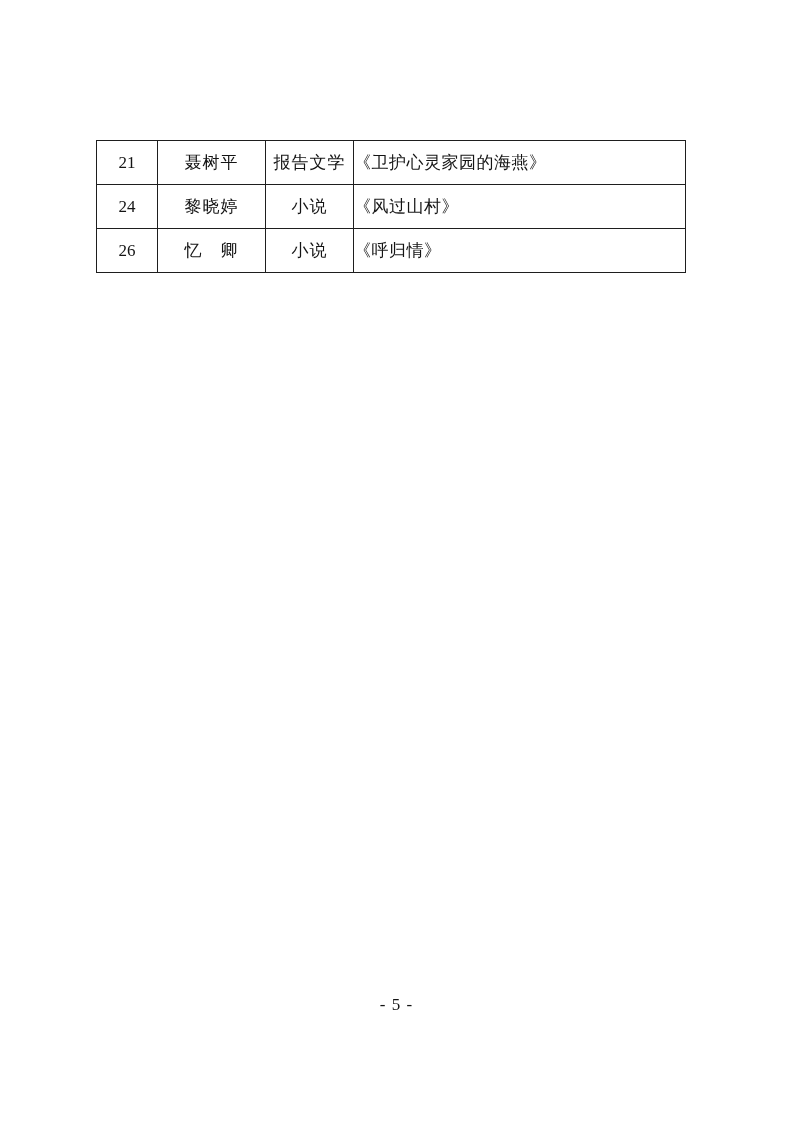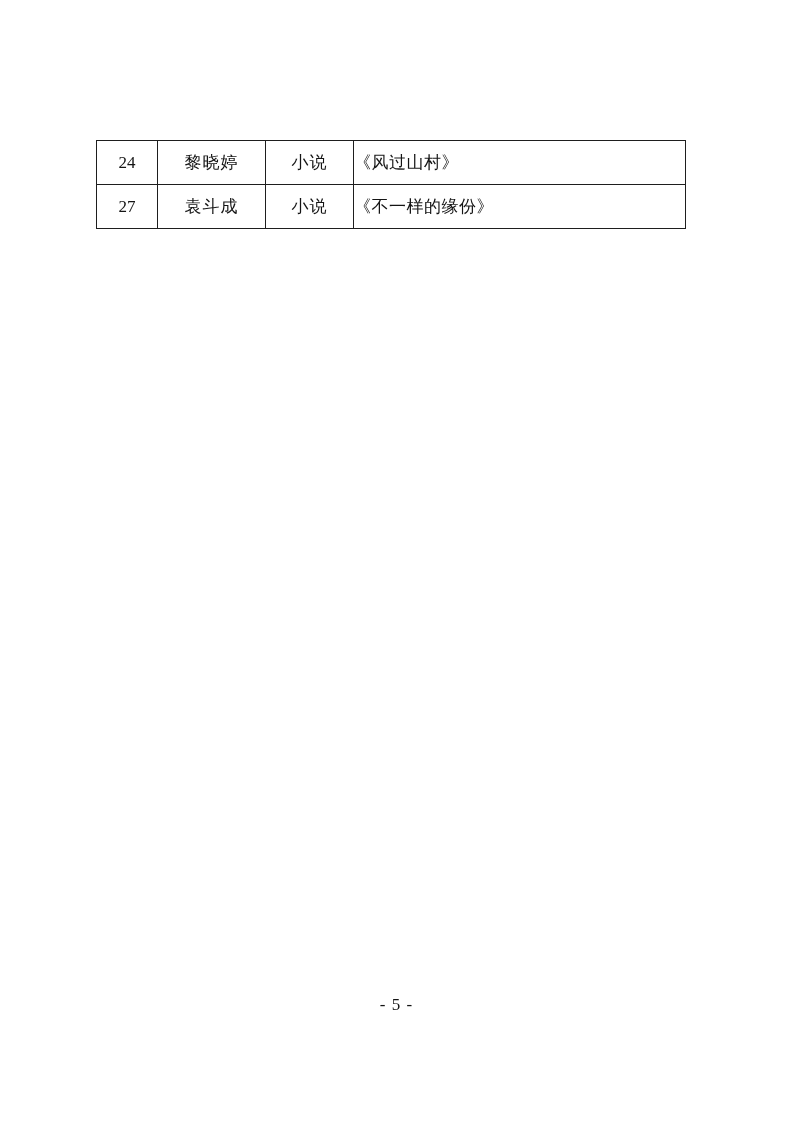--- a/index.html
+++ b/index.html
@@ -69,36 +69,42 @@
 <div class="page">
 
   <table class="works-table">
     <colgroup>
       <col style="width:61px">
       <col style="width:108px">
       <col style="width:88px">
       <col style="width:332px">
     </colgroup>
     <tbody>
+  <tr>
+    <td class="col-no">21</td>
+    <td class="col-author">聂树平</td>
+    <td class="col-genre">报告文学</td>
+    <td class="col-title">《卫护心灵家园的海燕》</td>
+  </tr>
 
 
 
   <tr>
     <td class="col-no">24</td>
     <td class="col-author">黎晓婷</td>
     <td class="col-genre">小说</td>
     <td class="col-title">《风过山村》</td>
   </tr>
 
 
+  <tr>
+    <td class="col-no">26</td>
+    <td class="col-author">忆　卿</td>
+    <td class="col-genre">小说</td>
+    <td class="col-title">《呼归情》</td>
+  </tr>
 
-  <tr>
-    <td class="col-no">27</td>
-    <td class="col-author">袁斗成</td>
-    <td class="col-genre">小说</td>
-    <td class="col-title">《不一样的缘份》</td>
-  </tr>
 </tbody>
   </table>
 
   <div class="page-number">- 5 -</div>
 
 </div>
 
 </body></html>

